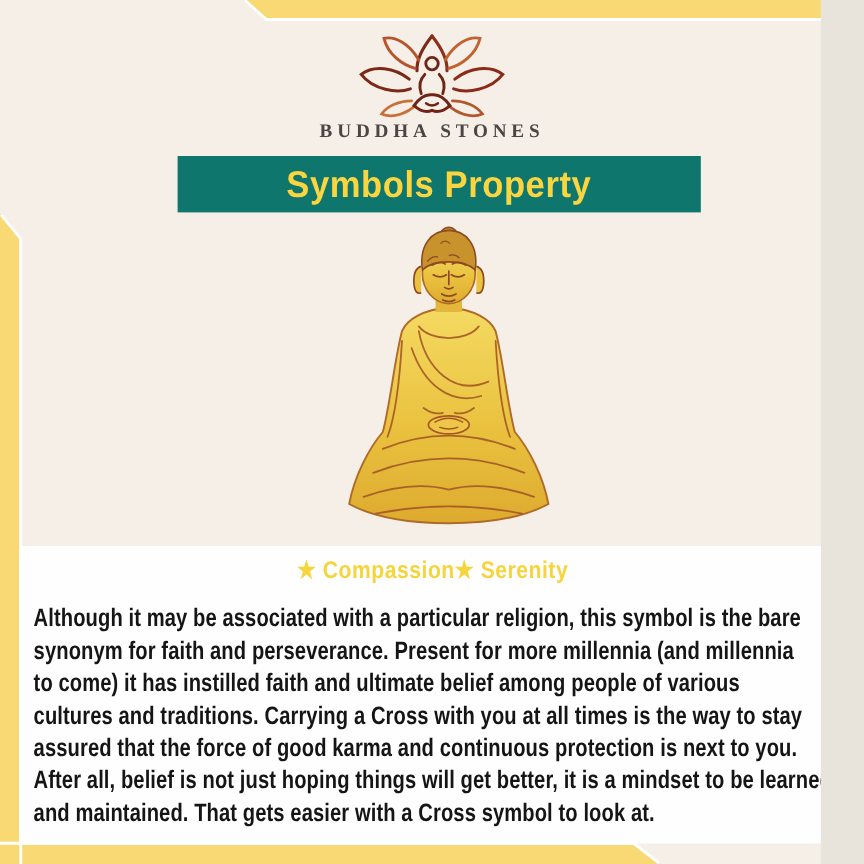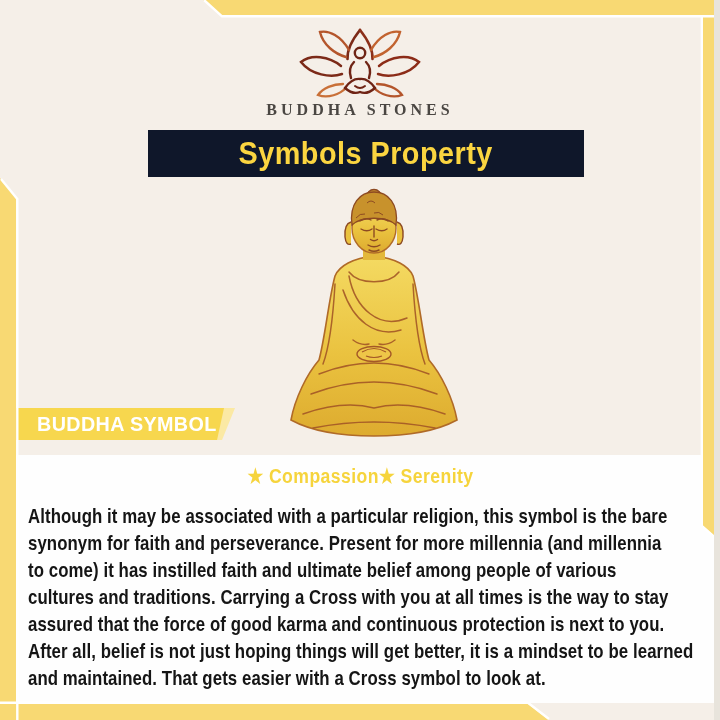--- a/index.html
+++ b/index.html
@@ -1,33 +1,33 @@
 <!DOCTYPE html>
 <html><head>
 <meta charset="utf-8">
 <style>
   html,body{margin:0;padding:0;background:#e8e4dc;}
   .stage{
     position:relative;width:684px;height:720px;overflow:hidden;
-    background:#f5efe8;font-family:"Liberation Sans",sans-serif;padding-left:30px;
+    background:#f5efe8;font-family:"Liberation Sans",sans-serif;
   }
   
   .white-section{position:absolute;left:0;top:455px;width:720px;height:248px;background:#fefefe;z-index:1;}
   
   .ribbons{position:absolute;left:0;top:0;width:720px;height:720px;z-index:6;pointer-events:none;}
   
   .logo-wrap{position:absolute;left:295px;top:26px;width:130px;height:78px;z-index:3;}
   .brand-name{
     position:absolute;left:0;top:101px;width:720px;text-align:center;z-index:3;
     font-family:"Liberation Serif",serif;font-weight:700;font-size:16px;
     letter-spacing:4px;color:#4a4642;
   }
   
   .title-band{
-    position:absolute;left:148px;top:130px;width:436px;height:47px;background:#0f172a;
+    position:absolute;left:148px;top:130px;width:436px;height:47px;background:#0f766e;
     display:flex;align-items:center;justify-content:center;z-index:3;
   }
   .title-band span{
     font-weight:700;font-size:31px;color:#fbd540;letter-spacing:.5px;
     display:inline-block;transform:scaleX(.93);
   }
   
   .buddha{position:absolute;left:283px;top:188px;width:182px;height:254px;z-index:2;}
   
   .symbol-banner{position:absolute;left:16px;top:408px;width:232px;height:32px;z-index:4;}
@@ -142,27 +142,20 @@
       <path d="M20,226 Q60,212 91,220 Q122,212 162,226"></path>
       <path d="M30,240 Q91,228 152,240"></path>
       <path d="M70,152 Q78,158 86,156"></path>
       <path d="M112,152 Q104,158 96,156"></path>
     </g>
 
     <ellipse cx="91" cy="166" rx="17" ry="7.5" fill="#eec648" stroke="#a45826" stroke-width="1.4"></ellipse>
     <path d="M79,164 q12,-7 24,0 M83,168 q8,3 16,0" fill="none" stroke="#a45826" stroke-width="1.2"></path>
   </svg>
 
-  <div class="symbol-banner">
-    <svg width="232" height="32" viewBox="0 0 232 32">
-      <polygon points="207,0 219,0 206,32 200,32" fill="#fbe9a4"></polygon>
-      <polygon points="0,0 208,0 201,32 0,32" fill="#f7d74e"></polygon>
-    </svg>
-    <span class="label">BUDDHA SYMBOL</span>
-  </div>
 
   <div class="prop-heading">
     <span>★ Compassion★ Serenity</span>
   </div>
 
   <div class="description">
     <div class="line">Although it may be associated with a particular religion, this symbol is the bare</div>
     <div class="line">synonym for faith and perseverance. Present for more millennia (and millennia</div>
     <div class="line">to come) it has instilled faith and ultimate belief among people of various</div>
     <div class="line">cultures and traditions. Carrying a Cross with you at all times is the way to stay</div>

